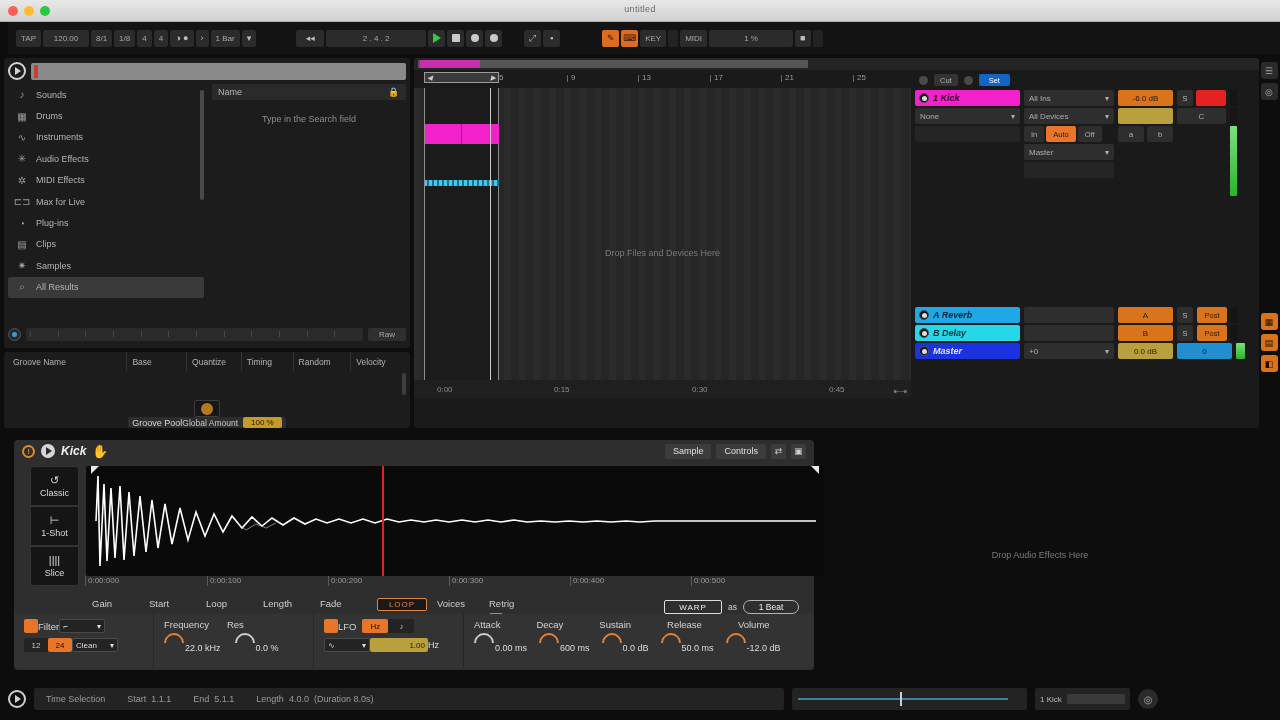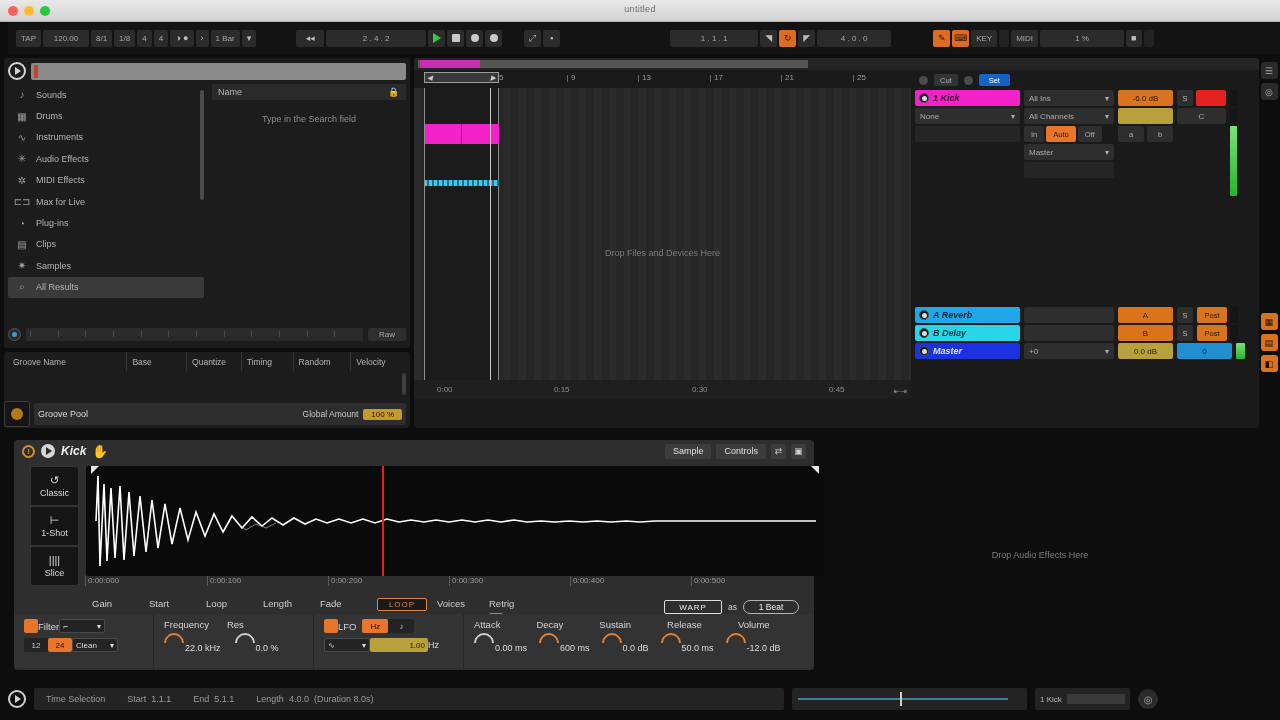--- a/index.html
+++ b/index.html
@@ -75,21 +75,21 @@
   .groove { position:absolute; left:4px; top:352px; width:406px; height:76px;
     background:#1c1c1c; border-radius:3px; }
   .gv-head { display:flex; height:19px; align-items:stretch; font-size:8.5px;
     color:#b4b4b4; padding:0 4px; }
   .gv-col { display:flex; align-items:center; padding-left:5px;
     border-right:1px solid #333; }
   .gv-body { height:28px; position:relative; }
   .gv-scroll { position:absolute; right:4px; top:2px; width:4px; height:22px;
     background:#3f3f3f; border-radius:2px; }
   .gv-bar { position:absolute; left:0; bottom:0; width:100%; height:28px;
-    display:flex; align-items:center; }
+    display:flex; align-items:center;flex-direction:column; }
   .gv-pool-ico { width:26px; height:26px; background:#161616; border:1px solid #3c3c3c;
     border-radius:2px; display:flex;align-items:center;justify-content:center;}
   .gv-pool-ico i { width:12px;height:12px;border-radius:50%;background:#b5781f;}
   .gv-pool { flex:1; height:22px; margin-left:4px; margin-right:4px; background:#2d2d2d;
     border-radius:2px; display:flex; align-items:center; justify-content:space-between;
     padding:0 4px; font-size:9px; color:#d8d8d8; }
   .gv-amt { display:flex; align-items:center; gap:5px; font-size:8.5px; color:#c8c8c8;}
   .gv-amt-val { background:#c49a28; color:#2a2000; border-radius:2px; padding:1px 8px;
     font-size:8px; }
 
@@ -354,33 +354,20 @@
 
     <div class="tb-group" style="margin-left:22px">
       <div class="tb-btn">
           <span class="glyph">⤢</span>
         </div>
       <div class="tb-btn">
           <span class="glyph">▪</span>
         </div>
     </div>
 
-    <div class="tb-group" style="margin-left:110px">
-      <div class="tb-cell" style="width:88px">1 . 1 . 1</div>
-      <div class="tb-btn">
-          <span class="glyph">◥</span>
-        </div>
-      <div class="tb-btn on">
-          <span class="glyph" style="color:#2a1500">↻</span>
-        </div>
-      <div class="tb-btn">
-          <span class="glyph">◤</span>
-        </div>
-      <div class="tb-cell" style="width:74px">4 . 0 . 0</div>
-    </div>
 
     <div class="tb-group" style="margin-left:42px">
       <div class="tb-btn on">
           <span class="glyph" style="color:#2a1500">✎</span>
         </div>
       <div class="tb-btn on">
           <span class="glyph" style="color:#2a1500">⌨</span>
         </div>
       <div class="tb-cell">KEY</div>
       <div class="tb-cell dark" style="width:8px"></div>
@@ -561,21 +548,21 @@
             </div>
             <div class="slot blank" style="width:105px"></div>
           </div>
 
           <div class="tcol">
             <div class="slot">
               <span>All Ins</span>
               <span>▾</span>
             </div>
             <div class="slot">
-              <span>All Channels</span>
+              <span>All Devices</span>
               <span>▾</span>
             </div>
             <div class="seg">
               <div>In</div>
               <div class="on">Auto</div>
               <div>Off</div>
             </div>
             <div class="slot">
               <span>Master</span>
               <span>▾</span>

